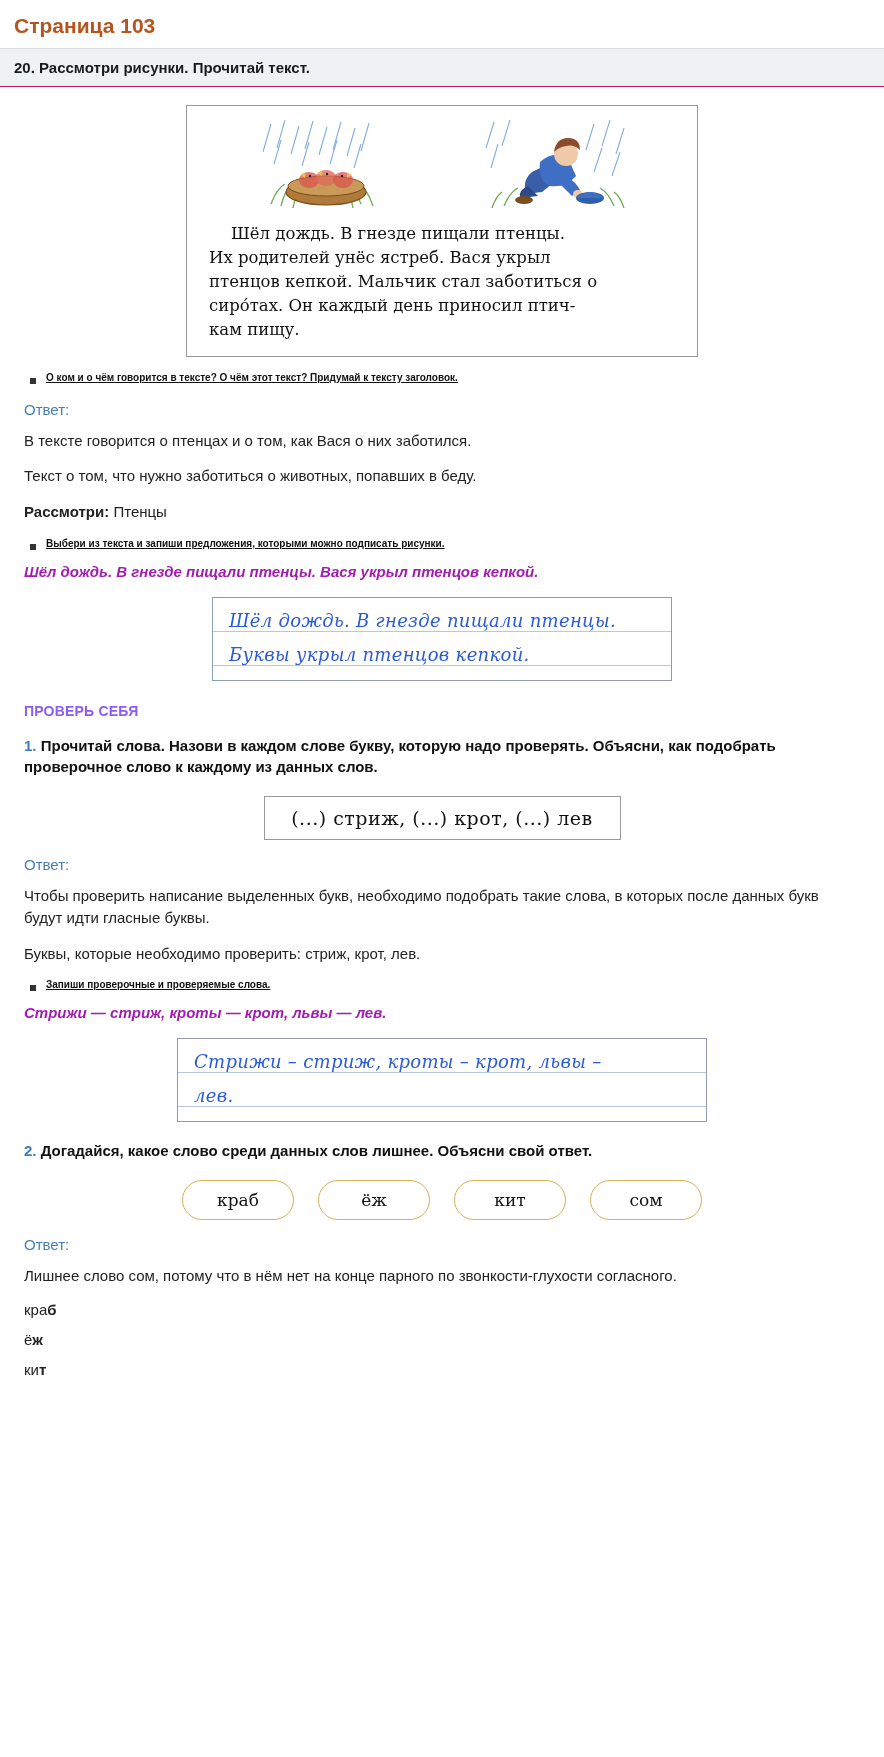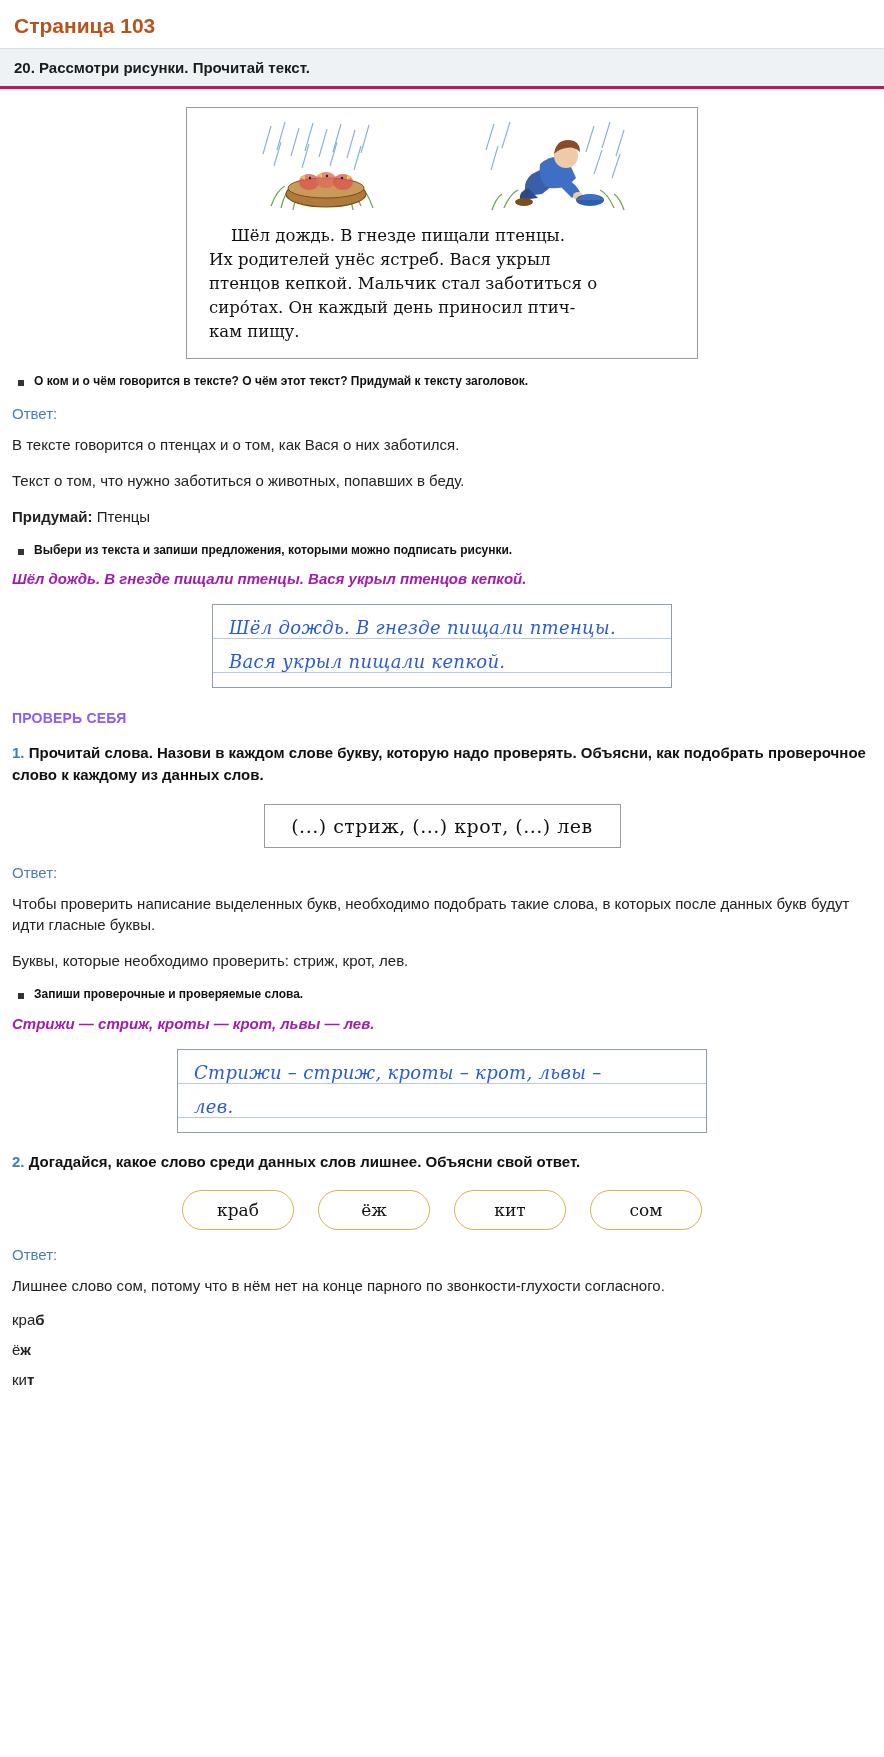--- a/index.html
+++ b/index.html
@@ -22,28 +22,28 @@
   .page-title {
     color: #b5551d;
     font-size: 21px;
     font-weight: bold;
     padding: 14px 0 10px 14px;
     border-radius: 13px;
   }
   .task-header {
     background: #eef2f5;
     border-top: 1px solid #d8dee3;
-    border-bottom: 3px solid #be185d;
+    border-bottom: 1px solid #be185d;
     padding: 10px 14px;
     font-weight: bold;
     font-size: 15px;
     color: #1b1b1b;
   }
   .content {
-    padding: 0 12px;
+    padding: 0 24px;
   }
   
   .excerpt-card {
     width: 512px;
     margin: 18px auto 14px auto;
     border: 1px solid #9a9a9a;
     box-sizing: border-box;
     padding: 12px 22px 14px 22px;
     background: #ffffff;
   }
@@ -79,23 +79,24 @@
   
   ul.q-list {
     list-style: none;
     margin: 14px 0 8px 0;
     padding: 0;
   }
   ul.q-list li {
     position: relative;
     padding-left: 22px;
     font-weight: bold;
-    font-size: 12px;
+    font-size: 10px;
     line-height: 1.4;
     color: #111;
+    text-decoration: underline;
   }
   ul.q-list li:before {
     content: "";
     position: absolute;
     left: 6px;
     top: 7px;
     width: 6px;
     height: 6px;
     background: #333;
   }
@@ -314,33 +315,33 @@
     <ul class="q-list">
       <li>О ком и о чём говорится в тексте? О чём этот текст? Придумай к тексту заголовок.</li>
     </ul>
 
     <div class="answer-label">Ответ:</div>
 
     <p class="para">В тексте говорится о птенцах и о том, как Вася о них заботился.</p>
     <p class="para">Текст о том, что нужно заботиться о животных, попавших в беду.</p>
 
     <p class="para">
-      <span class="bold-inline">Придумай:</span>
+      <span class="bold-inline">Рассмотри:</span>
       <span>Птенцы</span>
     </p>
 
     <ul class="q-list">
       <li>Выбери из текста и запиши предложения, которыми можно подписать рисунки.</li>
     </ul>
 
     <div class="italic-blue">Шёл дождь. В гнезде пищали птенцы. Вася укрыл птенцов кепкой.</div>
 
     <div class="hand-box w1">
       <div class="hand-text">Шёл дождь. В гнезде пищали птенцы.</div>
-      <div class="hand-text">Вася укрыл пищали кепкой.</div>
+      <div class="hand-text">Буквы укрыл птенцов кепкой.</div>
     </div>
 
     <div class="section-title">ПРОВЕРЬ СЕБЯ</div>
 
     <div class="num-task">
       <span class="num">1.</span>
       <span>Прочитай слова. Назови в каждом слове букву, которую надо проверять. Объясни, как подобрать проверочное слово к каждому из данных слов.</span>
     </div>
 
     <div class="words-box">(...) стриж,  (...) крот,  (...) лев</div>

